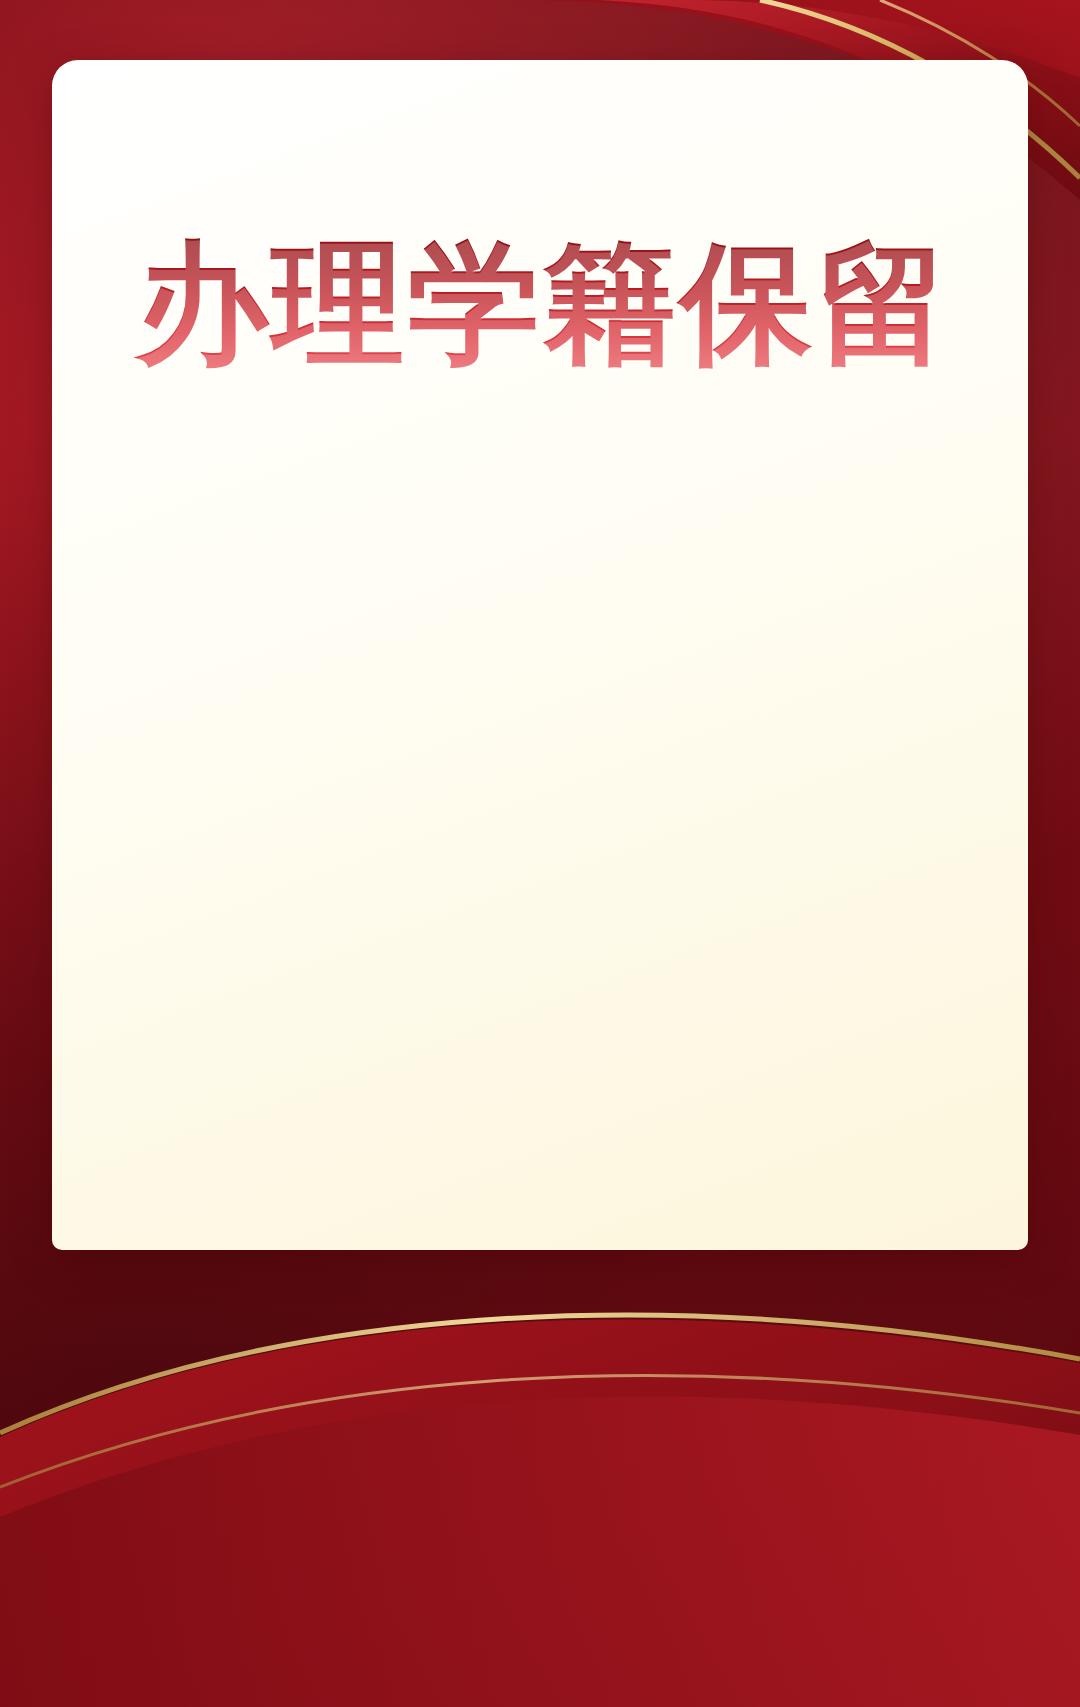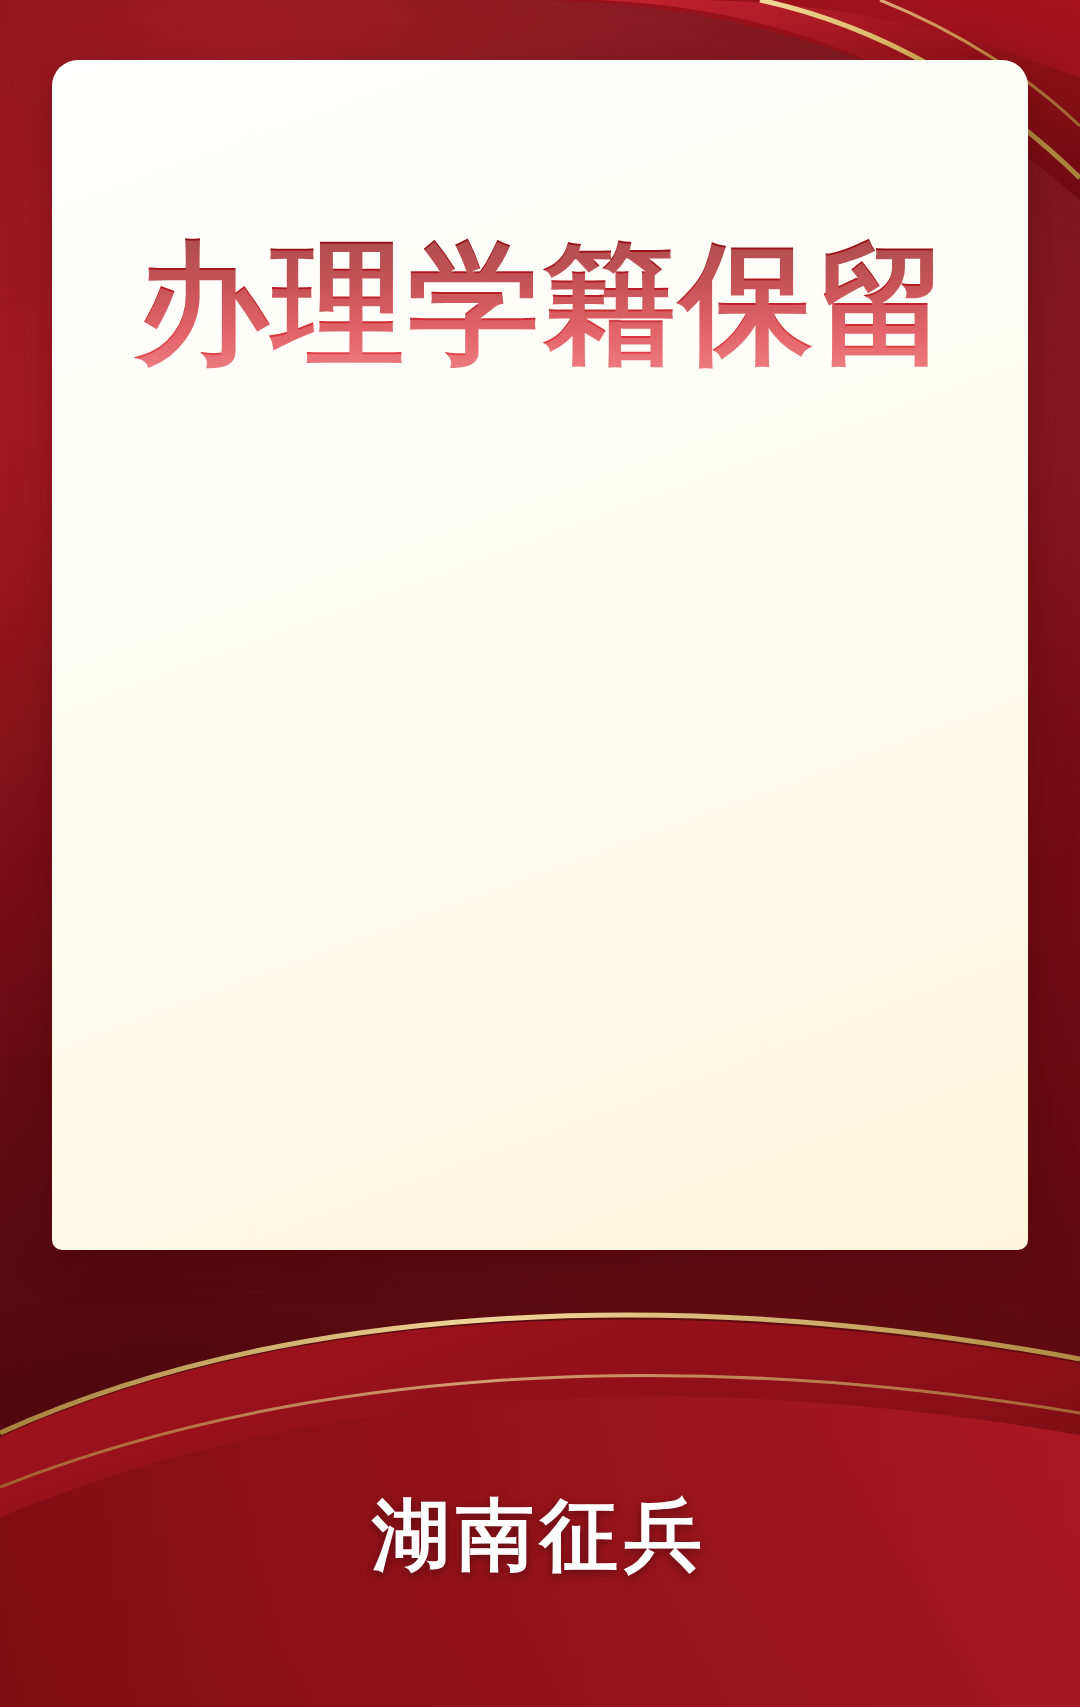--- a/index.html
+++ b/index.html
@@ -181,15 +181,14 @@
           <stop offset="100%" stop-color="#b08a42"></stop>
         </linearGradient>
       </defs>
       <path d="M0,250 C260,130 640,96 1080,176 L1080,520 L0,520 Z" fill="url(#rb1)"></path>
       <path d="M0,330 C300,206 660,176 1080,248 L1080,520 L0,520 Z" fill="url(#rb2)" opacity="0.85"></path>
       <path d="M0,246 C270,124 650,92 1080,172" fill="none" stroke="url(#goldg2)" stroke-width="5"></path>
       <path d="M0,300 C290,186 660,156 1080,226" fill="none" stroke="url(#goldg2)" stroke-width="3" opacity="0.7"></path>
     </svg>
   </div>
 
-  <div class="brand">湖南征兵</div>
 
 </div>
 
 </body></html>

